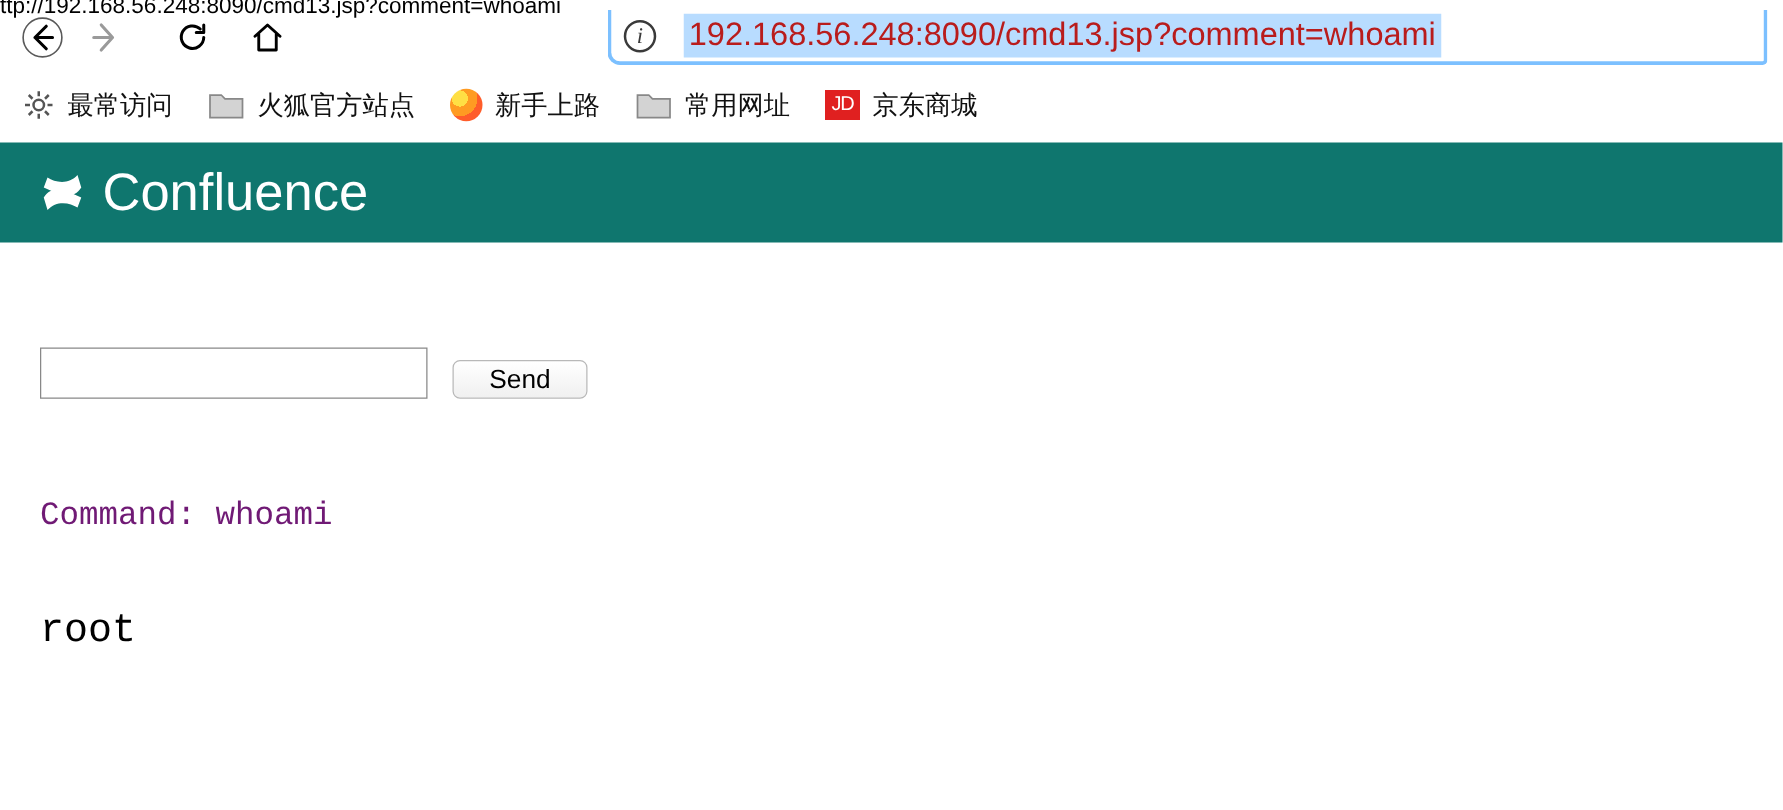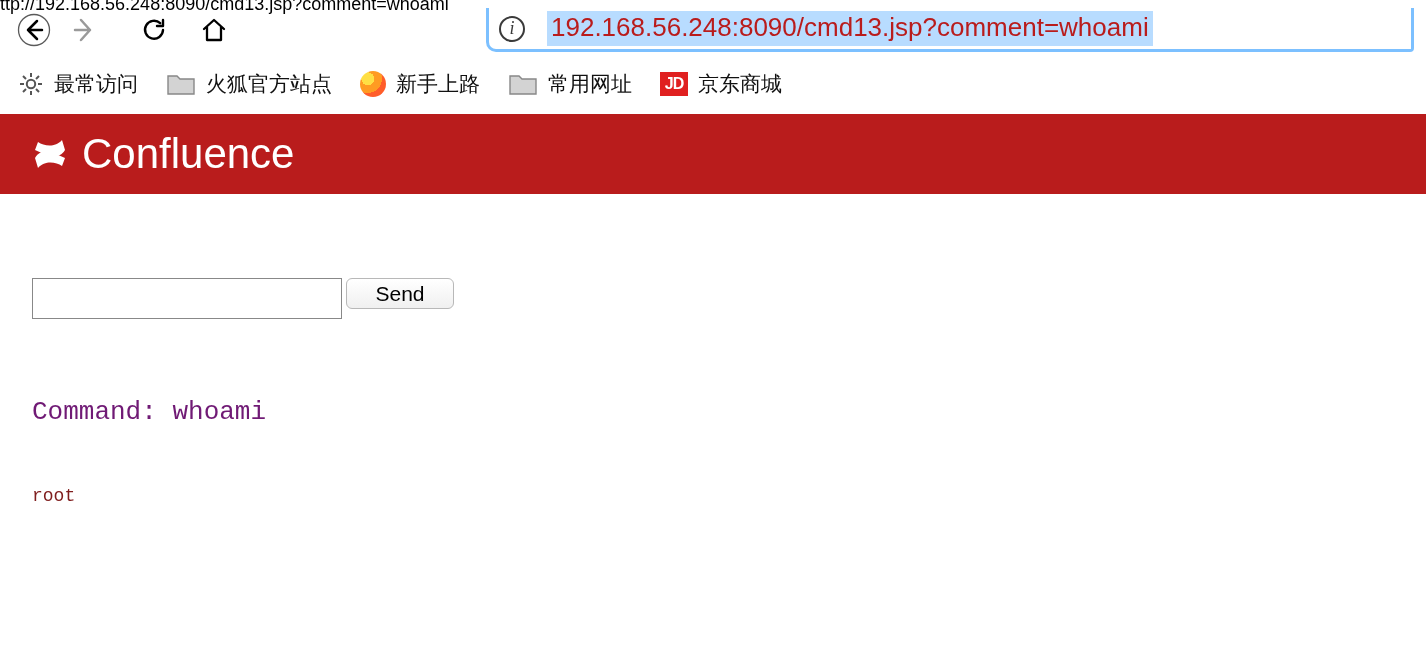--- a/index.html
+++ b/index.html
@@ -47,55 +47,55 @@
       display:flex; align-items:center; padding:0 18px; gap:28px;
       font-size:21px; color:#111;
     }
     .bk-item { display:flex; align-items:center; gap:10px; cursor:pointer; }
     .gear-svg, .folder-svg { flex-shrink:0; }
     .ff-icon {
       width:26px; height:26px; border-radius:50%;
       background:radial-gradient(circle at 30% 30%, #ffdf44 0 25%, #ff9b22 25% 55%, #ff5d2a 55% 80%, #b64cff 80% 100%);
     }
     .jd-icon {
-      width:28px; height:24px; background:#e02020; color:#fff; font-weight:bold;
+      width:28px; height:24px; background:#e02020; color:#fff; font-weight:normal;
       font-size:16px; display:flex; align-items:center; justify-content:center;
       letter-spacing:-1px;
     }
 
     
     .conf-header {
       position:absolute; left:0; top:114px; width:100%; height:80px;
-      background:#b91c1c; display:flex; align-items:center; padding-left:32px;
+      background:#0f766e; display:flex; align-items:center; padding-left:32px;
     }
     .conf-logo { display:flex; align-items:center; gap:14px; }
     .conf-logo svg { flex-shrink:0; }
     .conf-text { color:#fff; font-size:42px; font-weight:400; letter-spacing:0; }
 
     
     .page-body {
       position:absolute; left:32px; top:278px;
     }
-    .form-row { display:flex; align-items:flex-start; gap:4px; }
+    .form-row { display:flex; align-items:flex-end; gap:20px; }
     .cmd-input {
       width:310px; height:41px; border:1px solid #888; background:#fff;
       font-size:18px; padding:0 6px;
     }
     .send-btn {
       width:108px; height:31px;
       background:linear-gradient(#fff,#f0f0f0);
       border:1px solid #b8b8b8; border-radius:6px;
       font-size:21px; color:#000; cursor:pointer;
     }
     .mono-block {
       font-family:"Courier New", monospace; font-size:26px; color:#701a75;
       white-space:pre; margin-top:78px; line-height:1.2;
     }
     .mono-out {
-      font-family:"Courier New", monospace; font-size:18px; color:#7f1d1d;
+      font-family:"Courier New", monospace; font-size:32px; color:#000000;
       margin-top:58px;
     }
   </style>
 </head>
 <body>
 
 <div class="url-cut">ttp://192.168.56.248:8090/cmd13.jsp?comment=whoami</div>
 
 <div class="toolbar">
   <div class="nav-btn">

